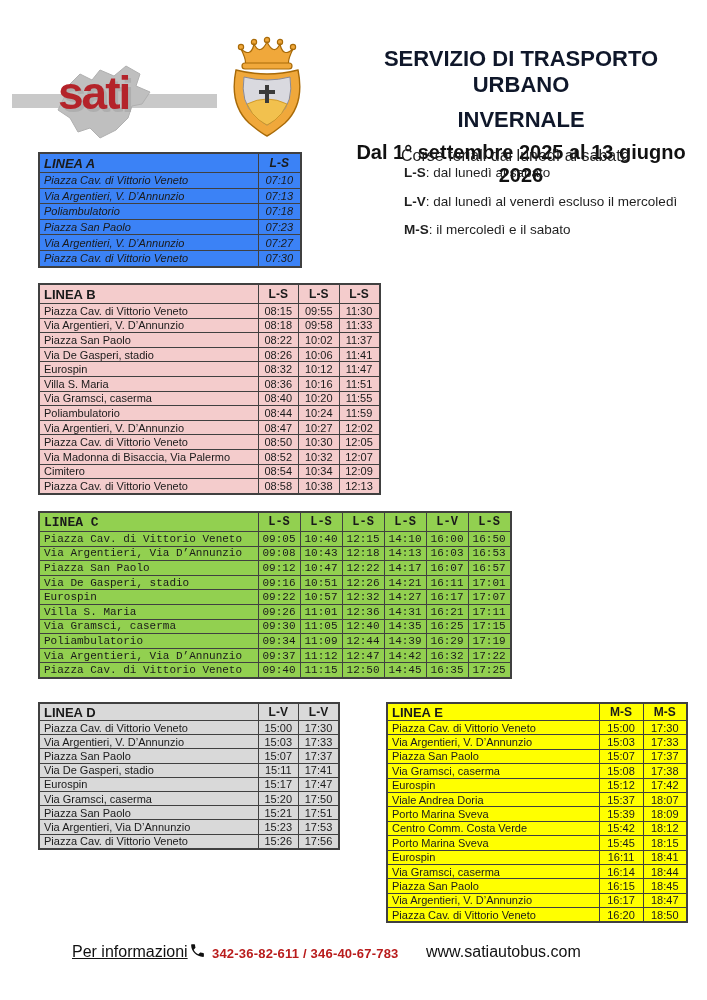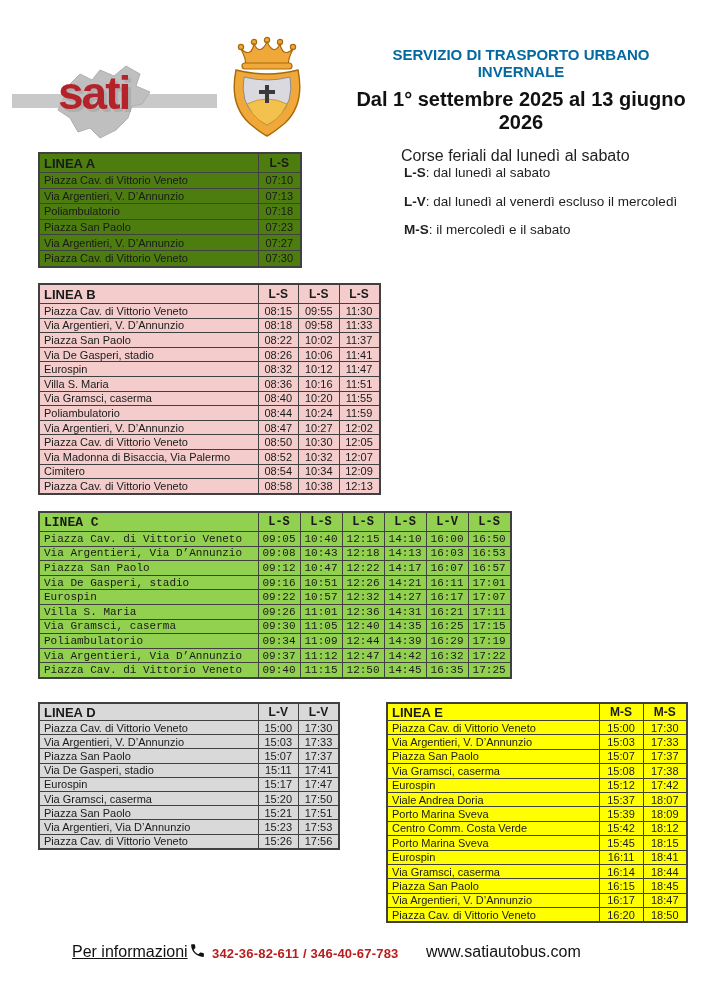--- a/index.html
+++ b/index.html
@@ -13,22 +13,22 @@
   .logo-wrap{left:12px;top:52px;width:205px;height:95px;}
   .logo-bar{position:absolute;left:0;top:42px;width:205px;height:14px;background:#c9c9c9;}
   .logo-blob{position:absolute;left:28px;top:0;}
   .logo-text{
     position:absolute;left:46px;top:14px;font-size:46px;font-weight:bold;
     color:#b4232a;letter-spacing:-2px;text-shadow:3px 3px 0 rgba(160,160,160,.55);
   }
   .crest{left:228px;top:36px;}
 
   .title-block{left:340px;top:46px;width:362px;text-align:center;}
-  .title-l1,.title-l2{font-size:15px;font-weight:bold;color:#0369a1;}
-  .title-l2{}
+  .title-l1,.title-l2{font-size:22px;font-weight:bold;color:#0f172a;}
+  .title-l2{margin-top:9px;}
   .title-sub{font-size:20px;font-weight:bold;color:#111;margin-top:8px;}
 
   
   .legend{left:388px;top:147px;width:315px;}
   .legend-intro{font-size:16px;margin-left:13px;}
   .legend-item{font-size:13.5px;margin-bottom:13.5px;padding-left:16px;}
   .legend-item b{font-weight:bold;}
 
   
   table.timetable{border-collapse:collapse;table-layout:fixed;border:2px solid #404040;}
@@ -102,21 +102,21 @@
   <div class="title-sub">Dal 1° settembre 2025 al 13 giugno 2026</div>
 </div>
 
 <div class="abs legend">
   <div class="legend-intro">Corse feriali dal lunedì al sabato</div>
   <div class="legend-item"><b>L-S</b><span>: dal lunedì al sabato</span></div>
   <div class="legend-item"><b>L-V</b><span>: dal lunedì al venerdì escluso il mercoledì</span></div>
   <div class="legend-item"><b>M-S</b><span>: il mercoledì e il sabato</span></div>
 </div>
 
-<table class="abs timetable" id="table-linea-a" style="background: #4d7c0f;">
+<table class="abs timetable" id="table-linea-a" style="background: #3b82f6; font-style: italic;">
     <colgroup>
       <col class="c-name">
       <col class="c-time">
     </colgroup>
     <thead>
       <tr>
         <th class="line-name">LINEA A</th>
         <th class="col-code">L-S</th>
       </tr>
     </thead>

